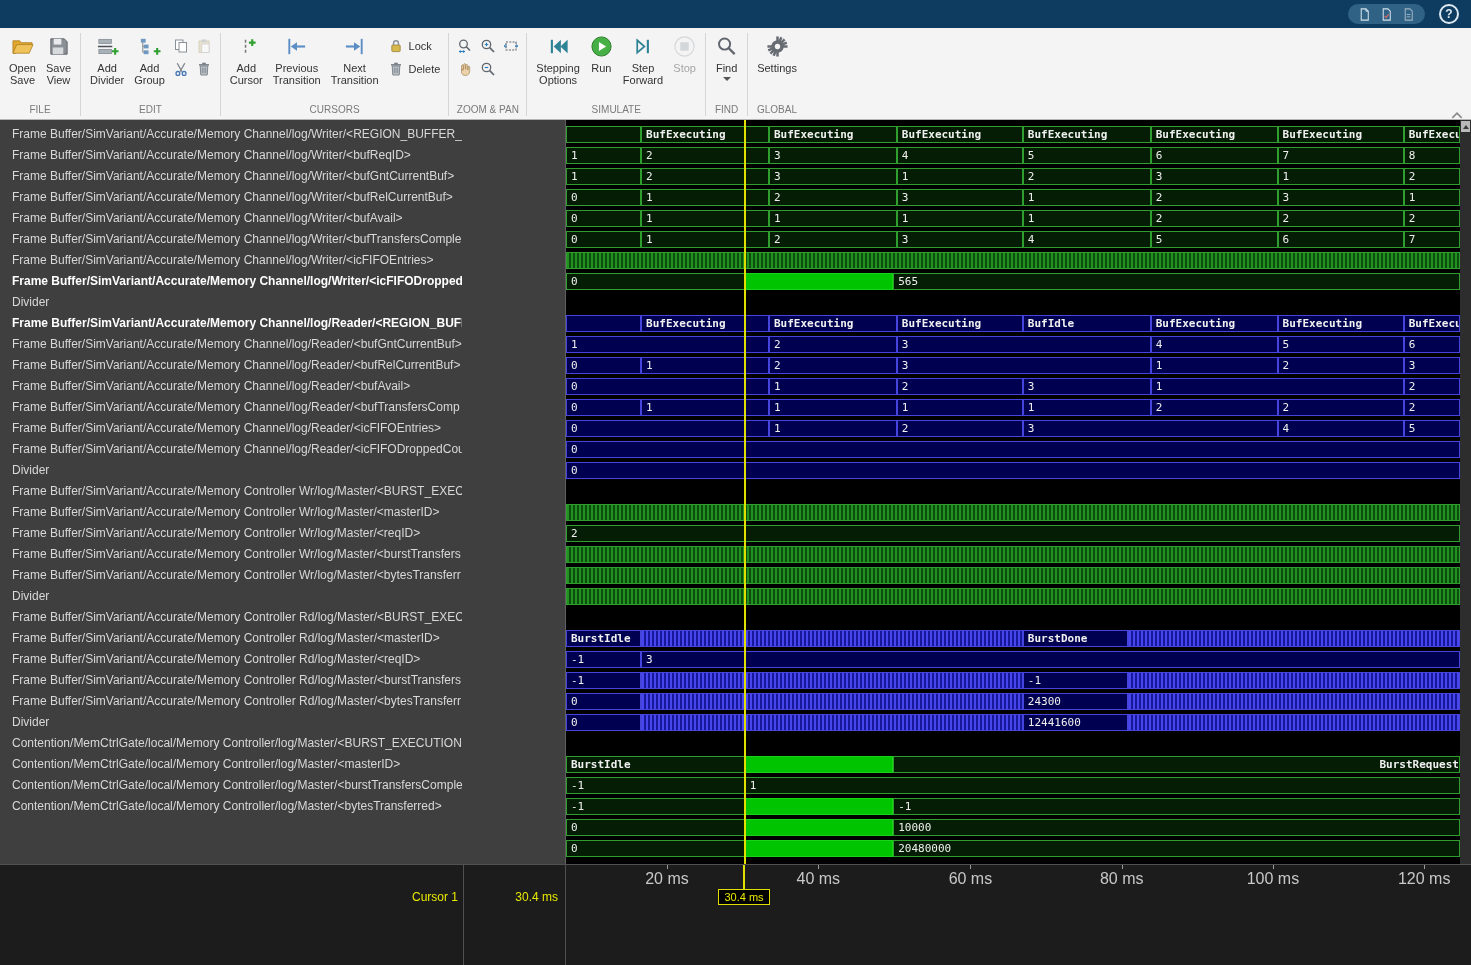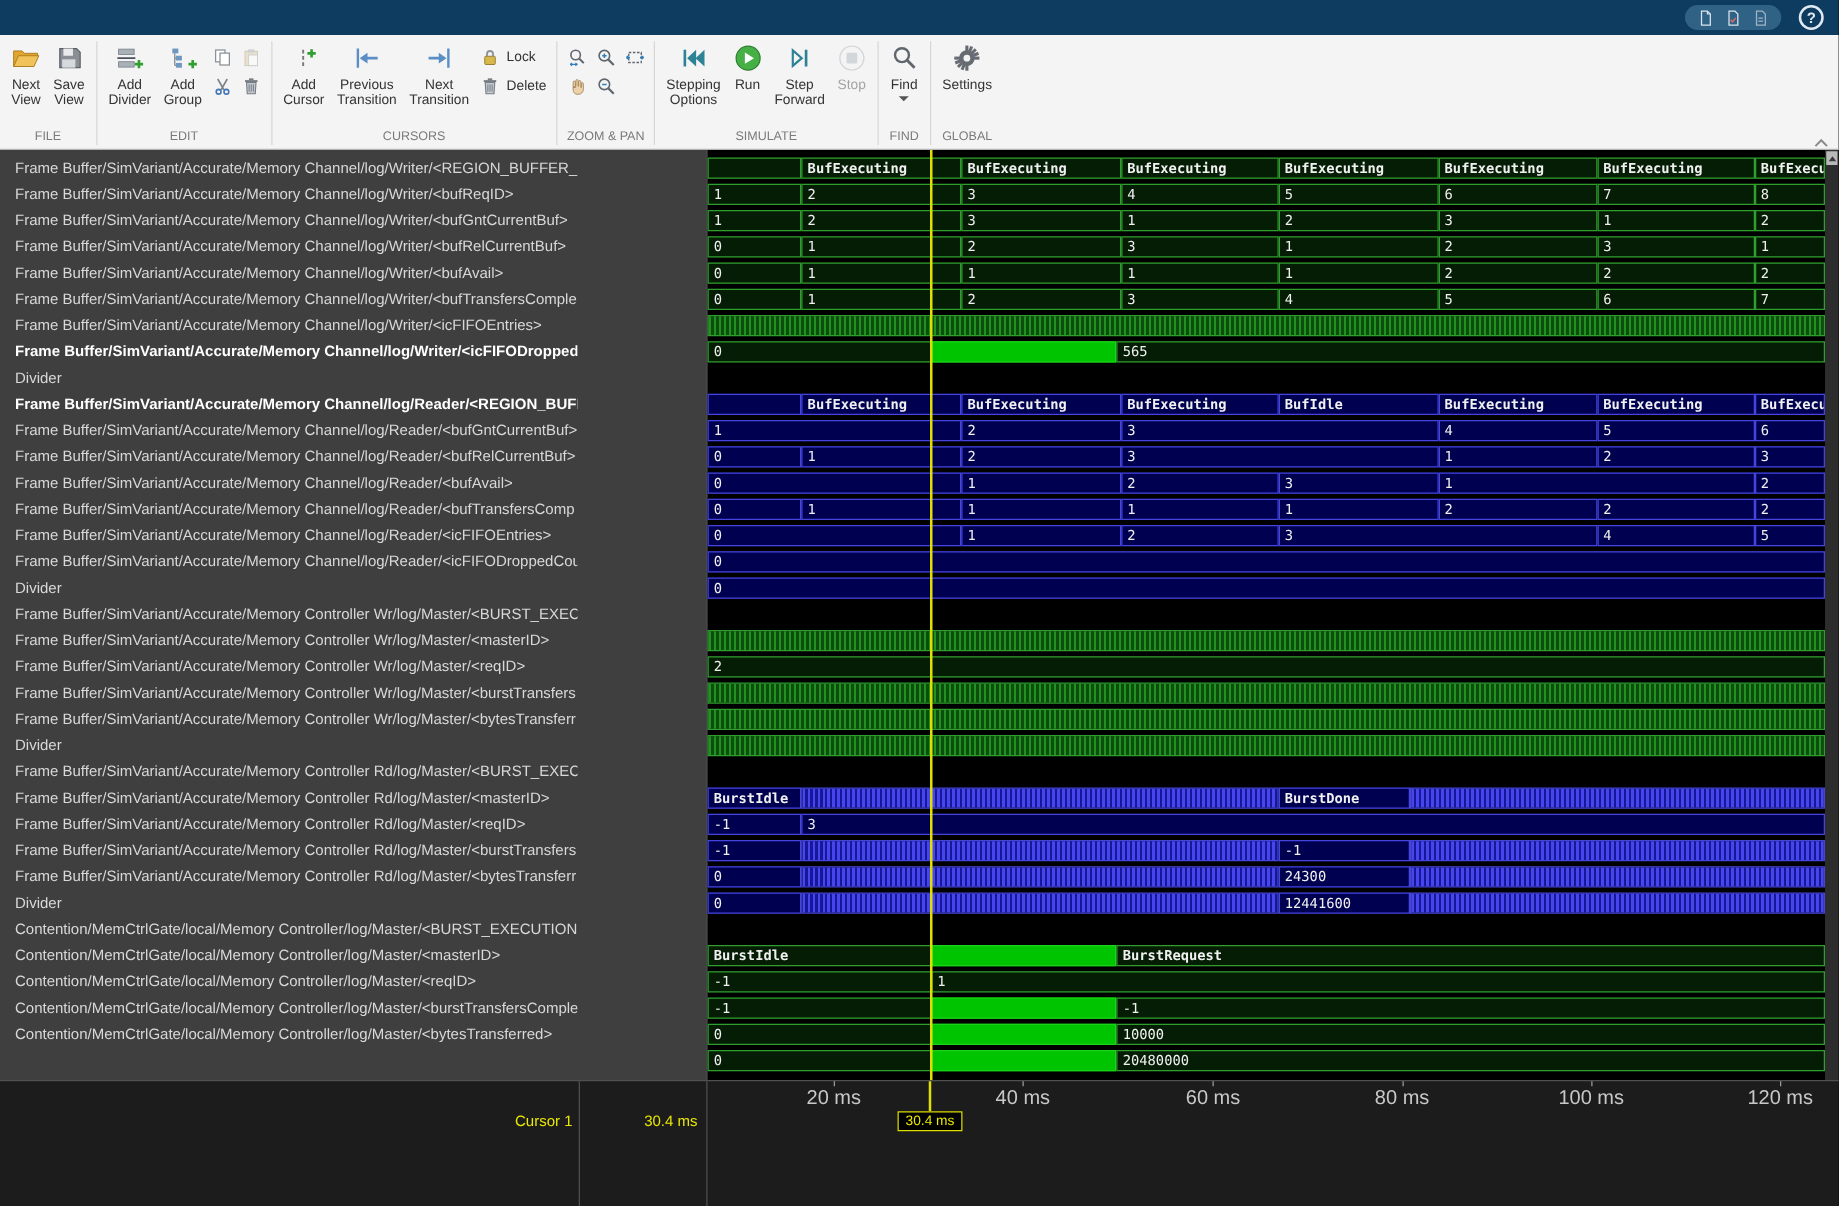--- a/index.html
+++ b/index.html
@@ -118,21 +118,21 @@
 
   <div class="tsection">
     <div class="tcontent">
       <div class="tbtn">
         <div class="ticon">
           <svg viewBox="0 0 24 24">
               <path d="M2 19V6h7l2 2h11v3H8l-3 8z" fill="#e3a52f" stroke="#a97d1e" stroke-width="0.8"></path>
               <path d="M2 19l4-9h17l-4 9z" fill="#f0c35a" stroke="#a97d1e" stroke-width="0.8"></path>
             </svg>
         </div>
-        <div class="tlabel">Next View</div>
+        <div class="tlabel">Open Save</div>
       </div>
       <div class="tbtn">
         <div class="ticon">
           <svg viewBox="0 0 24 24">
               <path d="M4 4h14l3 3v13H4z" fill="#8a8f96" stroke="#5c6066"></path>
               <rect x="7" y="4" width="8" height="6" fill="#e8eaec"></rect>
               <rect x="6" y="13" width="11" height="7" fill="#d7dadd"></rect>
             </svg>
         </div>
         <div class="tlabel">Save View</div>
@@ -429,21 +429,20 @@
       <div class="name-row">Frame Buffer/SimVariant/Accurate/Memory Controller Wr/log/Master/&lt;bytesTransferr</div>
       <div class="name-row">Divider</div>
       <div class="name-row">Frame Buffer/SimVariant/Accurate/Memory Controller Rd/log/Master/&lt;BURST_EXEC</div>
       <div class="name-row">Frame Buffer/SimVariant/Accurate/Memory Controller Rd/log/Master/&lt;masterID&gt;</div>
       <div class="name-row">Frame Buffer/SimVariant/Accurate/Memory Controller Rd/log/Master/&lt;reqID&gt;</div>
       <div class="name-row">Frame Buffer/SimVariant/Accurate/Memory Controller Rd/log/Master/&lt;burstTransfers</div>
       <div class="name-row">Frame Buffer/SimVariant/Accurate/Memory Controller Rd/log/Master/&lt;bytesTransferr</div>
       <div class="name-row">Divider</div>
       <div class="name-row">Contention/MemCtrlGate/local/Memory Controller/log/Master/&lt;BURST_EXECUTION</div>
       <div class="name-row">Contention/MemCtrlGate/local/Memory Controller/log/Master/&lt;masterID&gt;</div>
-      <div class="name-row">Contention/MemCtrlGate/local/Memory Controller/log/Master/&lt;reqID&gt;</div>
       <div class="name-row">Contention/MemCtrlGate/local/Memory Controller/log/Master/&lt;burstTransfersComple</div>
       <div class="name-row">Contention/MemCtrlGate/local/Memory Controller/log/Master/&lt;bytesTransferred&gt;</div>
     </div>
   <div class="waves">
     <div class="cursor-line" style="left: calc(20% - 1px);"></div>
   <div class="wave-row state">
         <div class="seg green band" style="left: 0%; width: 8.4%;"></div>
         <div class="seg green band" style="left: 8.4%; width: 14.3%;">
           <span class="seg-label">BufExecuting</span>
         </div>
@@ -818,21 +817,21 @@
           <span class="seg-label">12441600</span>
         </div>
         <div class="seg blue busy" style="left: 62.9%; width: 37.1%;"></div>
       </div>
       <div class="wave-row"></div>
       <div class="wave-row state">
         <div class="seg green band" style="left: 0%; width: 20%;">
           <span class="seg-label">BurstIdle</span>
         </div>
         <div class="seg green bright" style="left: 20%; width: 16.6%;"></div>
-        <div class="seg green band" style="left: 36.6%; width: 63.4%;">
+        <div class="seg green band" style="left: 36.6%; width: 63.4%; text-align: right;">
           <span class="seg-label">BurstRequest</span>
         </div>
       </div>
       <div class="wave-row">
         <div class="seg green band" style="left: 0%; width: 20%;">
           <span class="seg-label">-1</span>
         </div>
         <div class="seg green band" style="left: 20%; width: 80%;">
           <span class="seg-label">1</span>
         </div>

